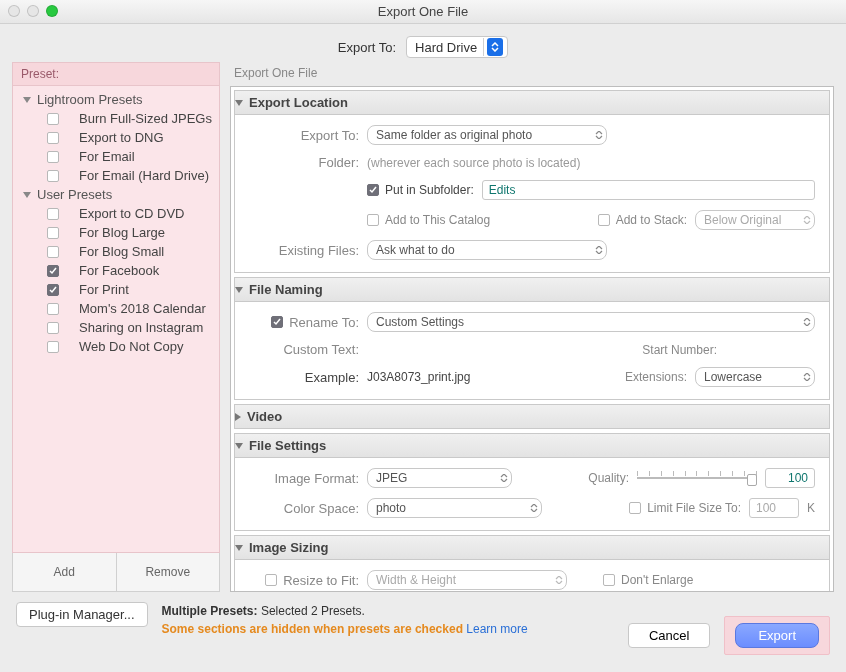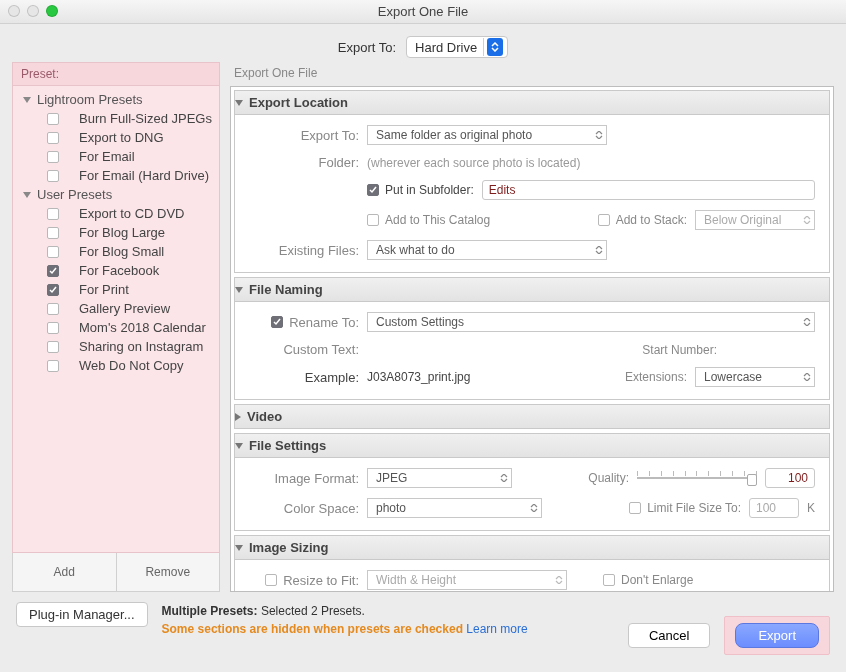--- a/index.html
+++ b/index.html
@@ -35,24 +35,24 @@
   .panels { flex: 1; border: 1px solid #bdbdbd; background: #fff; overflow: auto; padding: 3px; }
   .panel { border: 1px solid #c9c9c9; margin-bottom: 4px; }
   .panel-hd { background: linear-gradient(#f0f0f0,#e3e3e3); border-bottom: 1px solid #c9c9c9; padding: 4px 0; display: flex; align-items: center; gap: 6px; font-weight: 600; color: #444; font-size: 13px; }
   .panel-hd.collapsed { border-bottom: none; }
   .tri-open { width: 0; height: 0; border-left: 4px solid transparent; border-right: 4px solid transparent; border-top: 6px solid #777; }
   .tri-closed { width: 0; height: 0; border-top: 4px solid transparent; border-bottom: 4px solid transparent; border-left: 6px solid #777; }
   .panel-body { padding: 10px 14px; }
   .frow { display: flex; align-items: center; margin-bottom: 10px; gap: 8px; }
   .flabel { width: 110px; text-align: right; color: #888; font-size: 13px; flex: 0 0 110px; }
   .flabel.dark { color: #444; }
-  .dropdown { flex: 0 0 auto; background: #fff; border: 1px solid #c8c8c8; border-radius: 0; height: 20px; display: inline-flex; align-items: center; padding: 0 3px 0 8px; font-size: 12px; color: #555; min-width: 120px; justify-content: space-between; }
+  .dropdown { flex: 0 0 auto; background: #fff; border: 1px solid #c8c8c8; border-radius: 8px; height: 20px; display: inline-flex; align-items: center; padding: 0 3px 0 8px; font-size: 12px; color: #555; min-width: 120px; justify-content: space-between; }
   .dropdown .dd-arrows { display: flex; flex-direction: column; align-items: center; margin-left: 6px; }
   .dd-arrows svg { display: block; }
-  .textfield { border: 1px solid #c8c8c8; border-radius: 3px; height: 20px; padding: 0 6px; font-size: 12px; color: #7f1d1d; background: #fff; }
+  .textfield { border: 1px solid #c8c8c8; border-radius: 3px; height: 20px; padding: 0 6px; font-size: 12px; color: #0f766e; background: #fff; }
   .chk { display: inline-flex; align-items: center; gap: 6px; font-size: 12px; color: #888; }
   .chk.dark { color: #444; }
   .slider { width: 120px; height: 14px; position: relative; }
   .slider-track { position: absolute; top: 6px; left: 0; right: 0; height: 2px; background: #bbb; }
   .slider-ticks { position: absolute; top: 0; left: 0; right: 0; height: 6px; display: flex; justify-content: space-between; }
   .slider-ticks span { width: 1px; height: 5px; background: #bbb; }
   .slider-thumb { position: absolute; top: 3px; right: 0; width: 10px; height: 12px; background: #fff; border: 1px solid #aaa; border-radius: 2px; }
   .folder-note { color: #999; font-size: 12px; }
   .footer { height: 64px; padding: 10px 16px 0 16px; display: flex; align-items: flex-start; gap: 14px; }
   .pill-btn { background: #fff; border: 1px solid #c8c8c8; border-radius: 4px; padding: 4px 12px; font-size: 13px; color: #333; }
@@ -144,24 +144,20 @@
       <div class="preset-item">
           <span class="cb checked">
             <svg width="8" height="8">
               <path d="M1 4 L3 6 L7 1" stroke="#fff" stroke-width="1.5" fill="none"></path>
             </svg>
           </span>
           <span>For Print</span>
         </div>
       <div class="preset-item">
           <span class="cb"></span>
-          <span>Gallery Preview</span>
-        </div>
-      <div class="preset-item">
-          <span class="cb"></span>
           <span>Mom's 2018 Calendar</span>
         </div>
       <div class="preset-item">
           <span class="cb"></span>
           <span>Sharing on Instagram</span>
         </div>
       <div class="preset-item">
           <span class="cb"></span>
           <span>Web Do Not Copy</span>
         </div>

